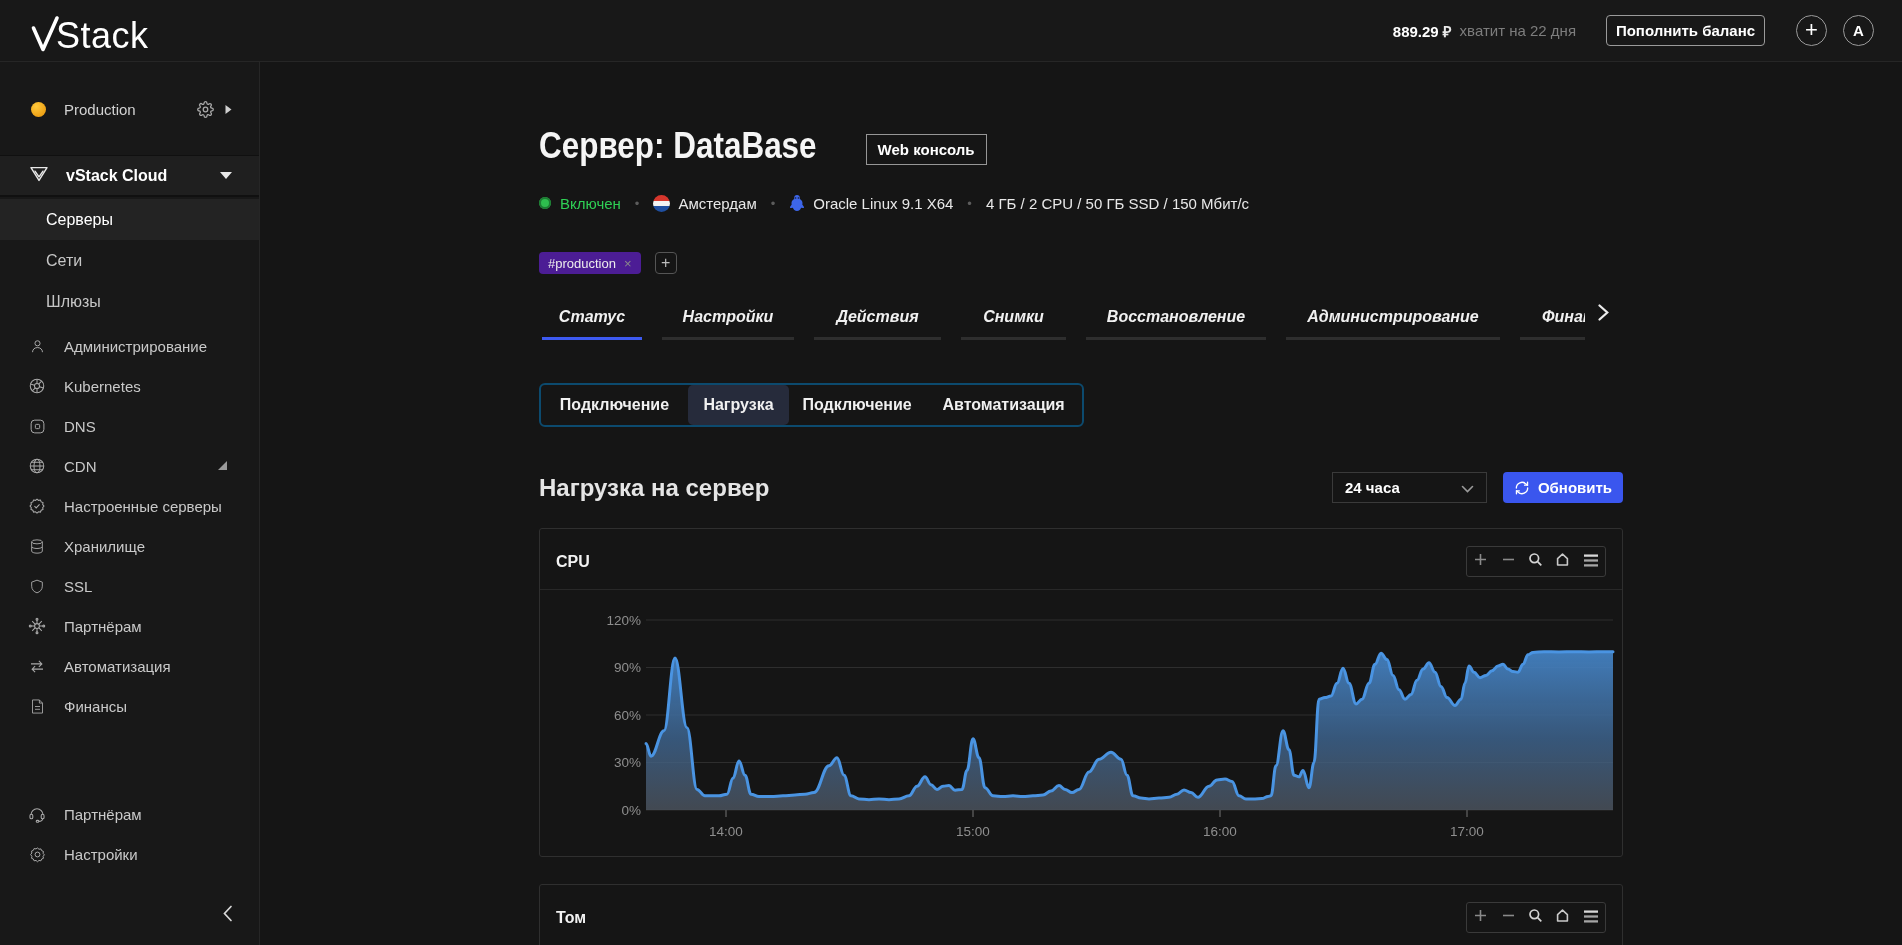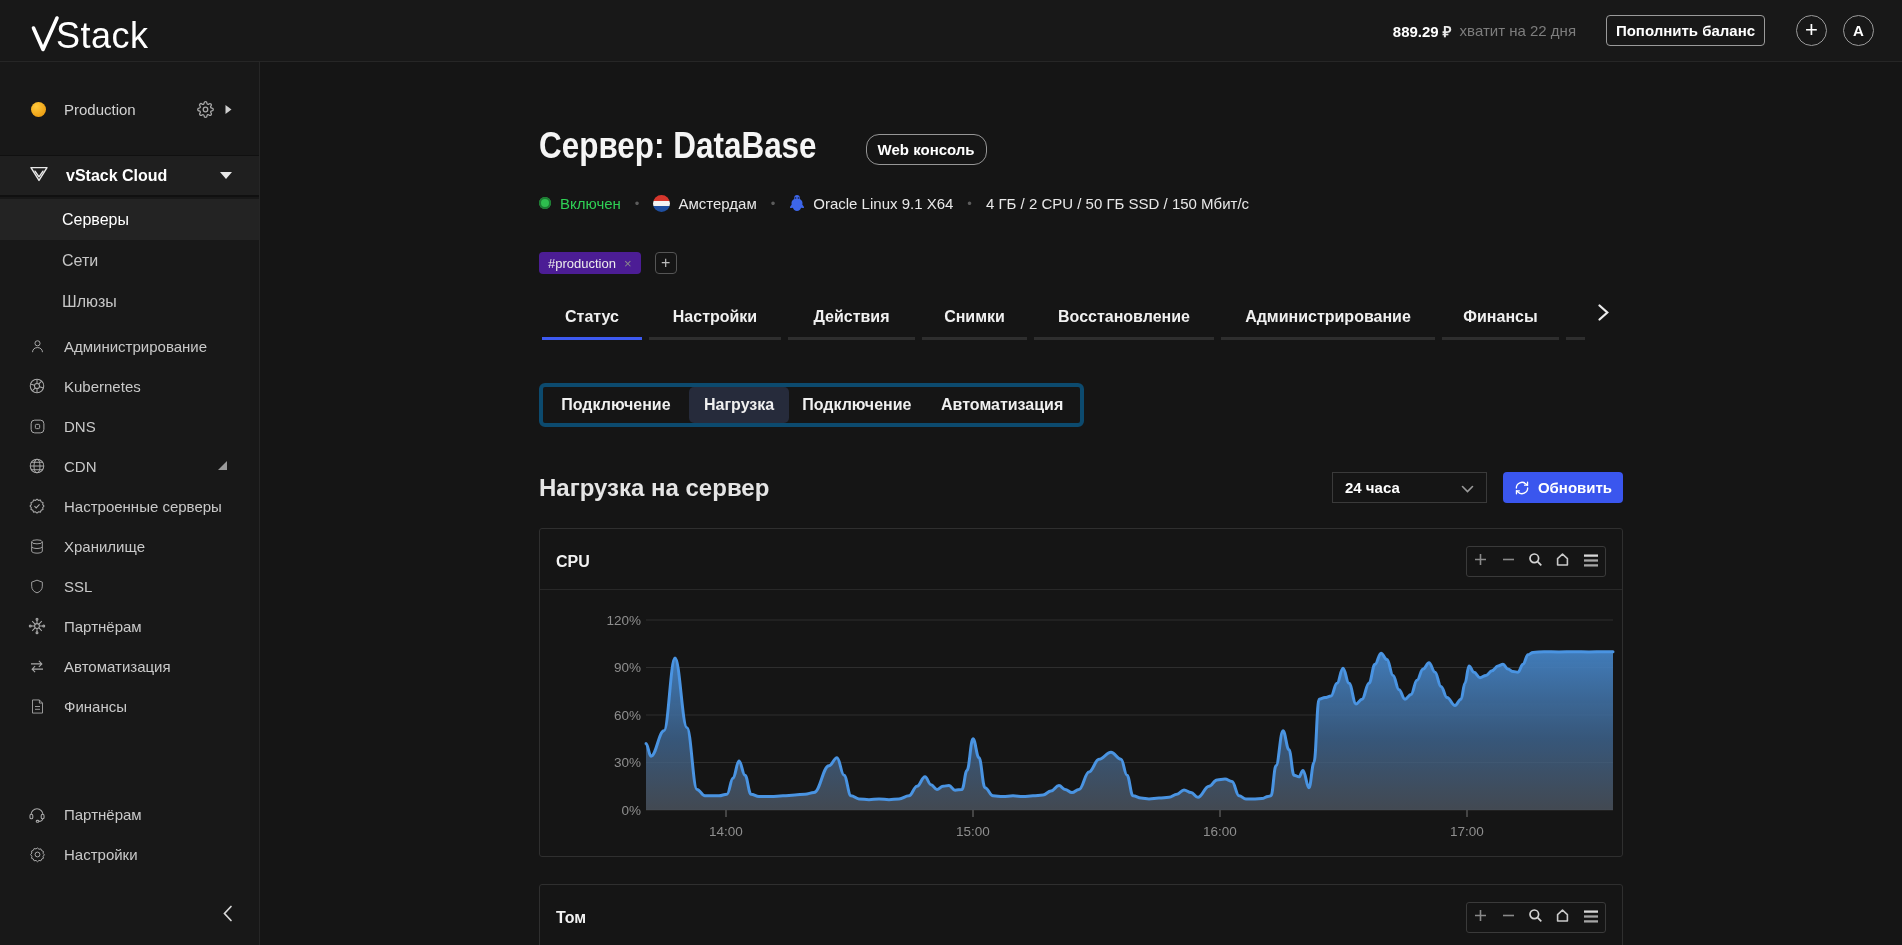--- a/index.html
+++ b/index.html
@@ -31,58 +31,58 @@
 .prod .avatar-dot { width:15px; height:15px; border-radius:50%; margin-left:31px;
   background:radial-gradient(circle at 35% 30%, #ffc93c 0%, #f0a71b 60%, #e8960f 100%); }
 .prod .plabel { margin-left:18px; color:#d2d2d2; }
 .prod .picons { margin-left:auto; margin-right:26px; display:flex; align-items:center; gap:10px; }
 .vsrow { height:42px; background:#1f1f1f; border-top:1px solid #101010; border-bottom:2px solid #101010;
   margin-top:25px; margin-bottom:2px; }
 .vsrow .vlogo { margin-left:29px; }
 .vsrow .vlabel { margin-left:17px; font-weight:700; font-size:16px; color:#fff; }
 .vsrow .vcaret { margin-left:auto; margin-right:27px; width:0; height:0; border-left:6px solid transparent;
   border-right:6px solid transparent; border-top:7px solid #e8e8e8; }
-.subitem { height:41px; padding-left:62px; color:#c6c6c6; font-size:16px; }
+.subitem { height:41px; padding-left:46px; color:#c6c6c6; font-size:16px; }
 .subitem.active { background:#232323; color:#fff; }
 .navgroup { margin-top:4px; }
 .mitem { height:40px; color:#c9c9c9; font-size:15px; position:relative; }
 .mitem .icon { width:18px; height:18px; margin-left:28px; flex:none; display:flex; align-items:center; justify-content:center; }
 .mitem .mlabel { margin-left:18px; }
 .mitem svg { stroke:#a9a9a9; fill:none; stroke-width:1.4; }
 .corner { position:absolute; right:32px; top:15px; width:0; height:0;
   border-left:9px solid transparent; border-bottom:9px solid #9a9a9a; }
 .sb-bottom { position:absolute; bottom:0; left:0; right:0; }
 .collapse-row { height:71px; display:flex; align-items:flex-end; justify-content:flex-end; padding-right:26px; padding-bottom:23px; }
 
 .titlebar { margin-top:63px; display:flex; align-items:flex-start; justify-content:flex-start; height:45px; }
 .titlebar h1 { font-size:37px; font-weight:600; color:#f5f5f5; transform:scaleX(.85); transform-origin:left center; white-space:nowrap; }
 .webconsole { margin-top:9px; width:121px; height:31px; background:transparent; border:1px solid #969696;
-  border-radius:13px; color:#fff; font-family:inherit; font-size:15px; font-weight:700; }
+  border-radius:0; color:#fff; font-family:inherit; font-size:15px; font-weight:700; }
 .statusline { margin-top:23px; height:20px; display:flex; align-items:center; font-size:15px; color:#e8e8e8; }
 .statusline .dot-g { width:12px; height:12px; border-radius:50%; background:#2ebd4e;
   box-shadow: inset 0 0 0 2px #1d7a33; margin-right:9px; }
 .statusline .on { color:#2fd055; }
 .sep { color:#5c5c5c; margin:0 14px; font-size:13px; }
 .flag { width:17px; height:17px; border-radius:50%; margin-right:8px;
   background:linear-gradient(180deg, #d6362c 0 33%, #f2f2f2 33% 66%, #1f4fa0 66% 100%); }
 .chips { margin-top:39px; height:22px; display:flex; align-items:center; }
 .chip { height:22px; background:#4c1d95; border-radius:4px; display:flex; align-items:center;
   padding:0 9px; font-size:13px; color:#ededed; }
 .chip .x { color:#8a8a8a; margin-left:8px; font-size:13px; }
 .addtag { margin-left:14px; width:22px; height:22px; background:transparent; border:1px solid #555;
   border-radius:4px; color:#bdbdbd; font-size:16px; line-height:1; display:flex; align-items:center; justify-content:center; }
 
 .tabswrap { position:relative; margin-top:26px; height:40px; }
-.tabs { display:flex; gap:7px; overflow:hidden; width:1046px; height:40px; padding-left:3px; }
+.tabs { display:flex; gap:20px; overflow:hidden; width:1046px; height:40px; padding-left:3px;font-style:italic; }
 .tab { flex:none; height:40px; display:flex; align-items:center; justify-content:center;
   font-size:16px; font-weight:700; color:#f0f0f0; border-bottom:3px solid #2e2e2e; padding-bottom:3px; white-space:nowrap; }
 .tab.active { border-bottom-color:#3d5af1; }
 .tabchev { position:absolute; right:14px; top:4px; color:#e5e5e5; }
 
-.segmented { margin-top:43px; width:545px; height:44px; border:4px solid #0c4a6e; border-radius:6px;
+.segmented { margin-top:43px; width:545px; height:44px; border:2px solid #0c4a6e; border-radius:6px;
   display:flex; overflow:hidden; }
 .seg { height:100%; display:flex; align-items:center; justify-content:center; font-size:16px;
   font-weight:700; color:#f0f0f0; }
 .seg.active { background:#262b3b; border-radius:5px; }
 
 .loadrow { margin-top:45px; height:31px; display:flex; align-items:center; }
 .loadrow h2 { font-size:24px; font-weight:600; color:#e5e5e5; }
 .loadctl { margin-left:auto; display:flex; align-items:center; }
 .select { width:155px; height:31px; border:1px solid #3a3a3a; border-radius:0; display:flex;
   align-items:center; padding:0 12px; font-size:15px; font-weight:700; color:#fff; }

